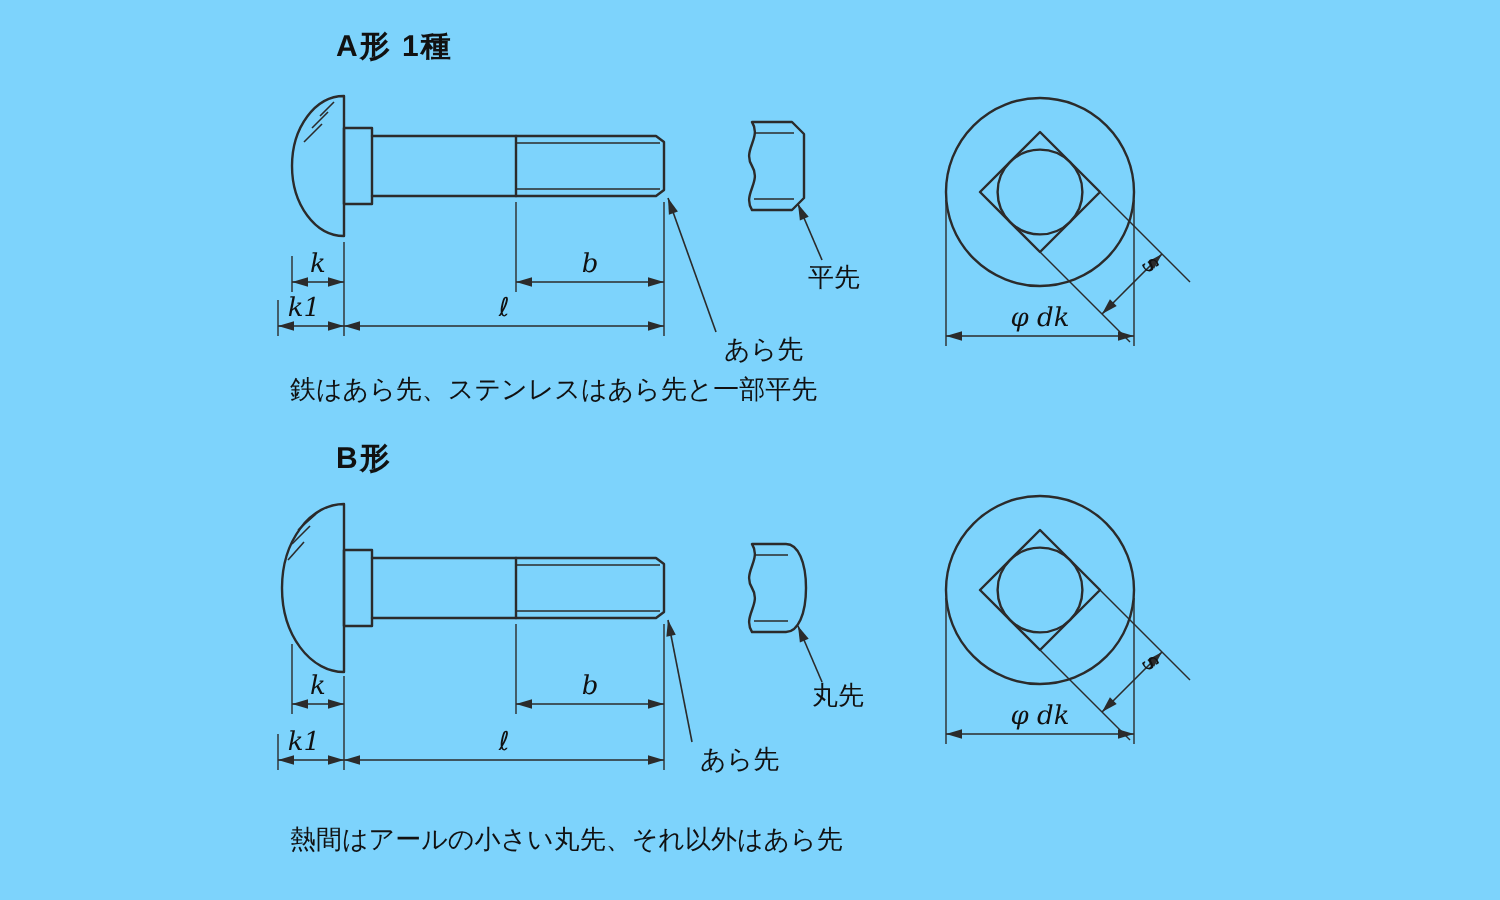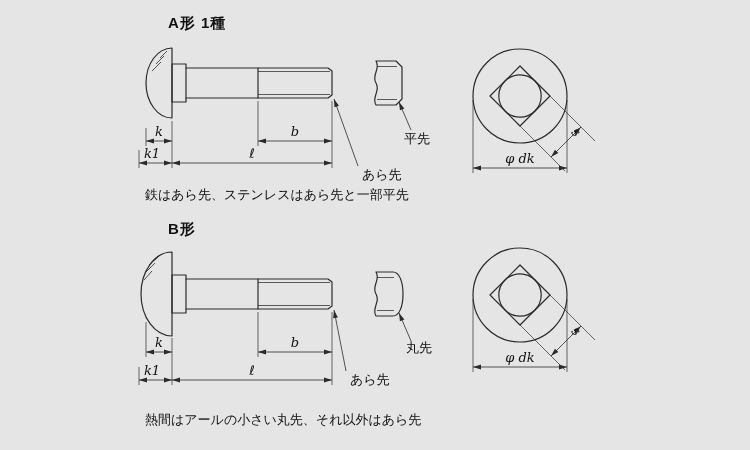--- a/index.html
+++ b/index.html
@@ -1,16 +1,16 @@
 <!DOCTYPE html>
 <html><head>
 <meta charset="utf-8">
 <style>
   html,body{margin:0;padding:0;background:#ffffff;}
-  .stage{position:relative;width:750px;height:450px;background:#e5e5e5;overflow:hidden;
+  .stage{position:relative;width:750px;height:450px;background:#7dd3fc;overflow:hidden;
          font-family:"Liberation Sans","DejaVu Sans",sans-serif;}
   svg{display:block;}
   .outline{fill:none;stroke:#2b2b2b;stroke-width:1.2;stroke-linejoin:round;stroke-linecap:round;}
   .thin{fill:none;stroke:#2b2b2b;stroke-width:0.75;}
   .dimline{fill:none;stroke:#2b2b2b;stroke-width:0.8;}
   .ext{fill:none;stroke:#2b2b2b;stroke-width:0.7;}
   .hatch{fill:none;stroke:#2b2b2b;stroke-width:0.8;}
   text{fill:#111111;}
   .jp{font-family:"Liberation Sans","DejaVu Sans",sans-serif;font-size:13px;}
   .cap{font-family:"Liberation Sans","DejaVu Sans",sans-serif;font-size:13px;}

